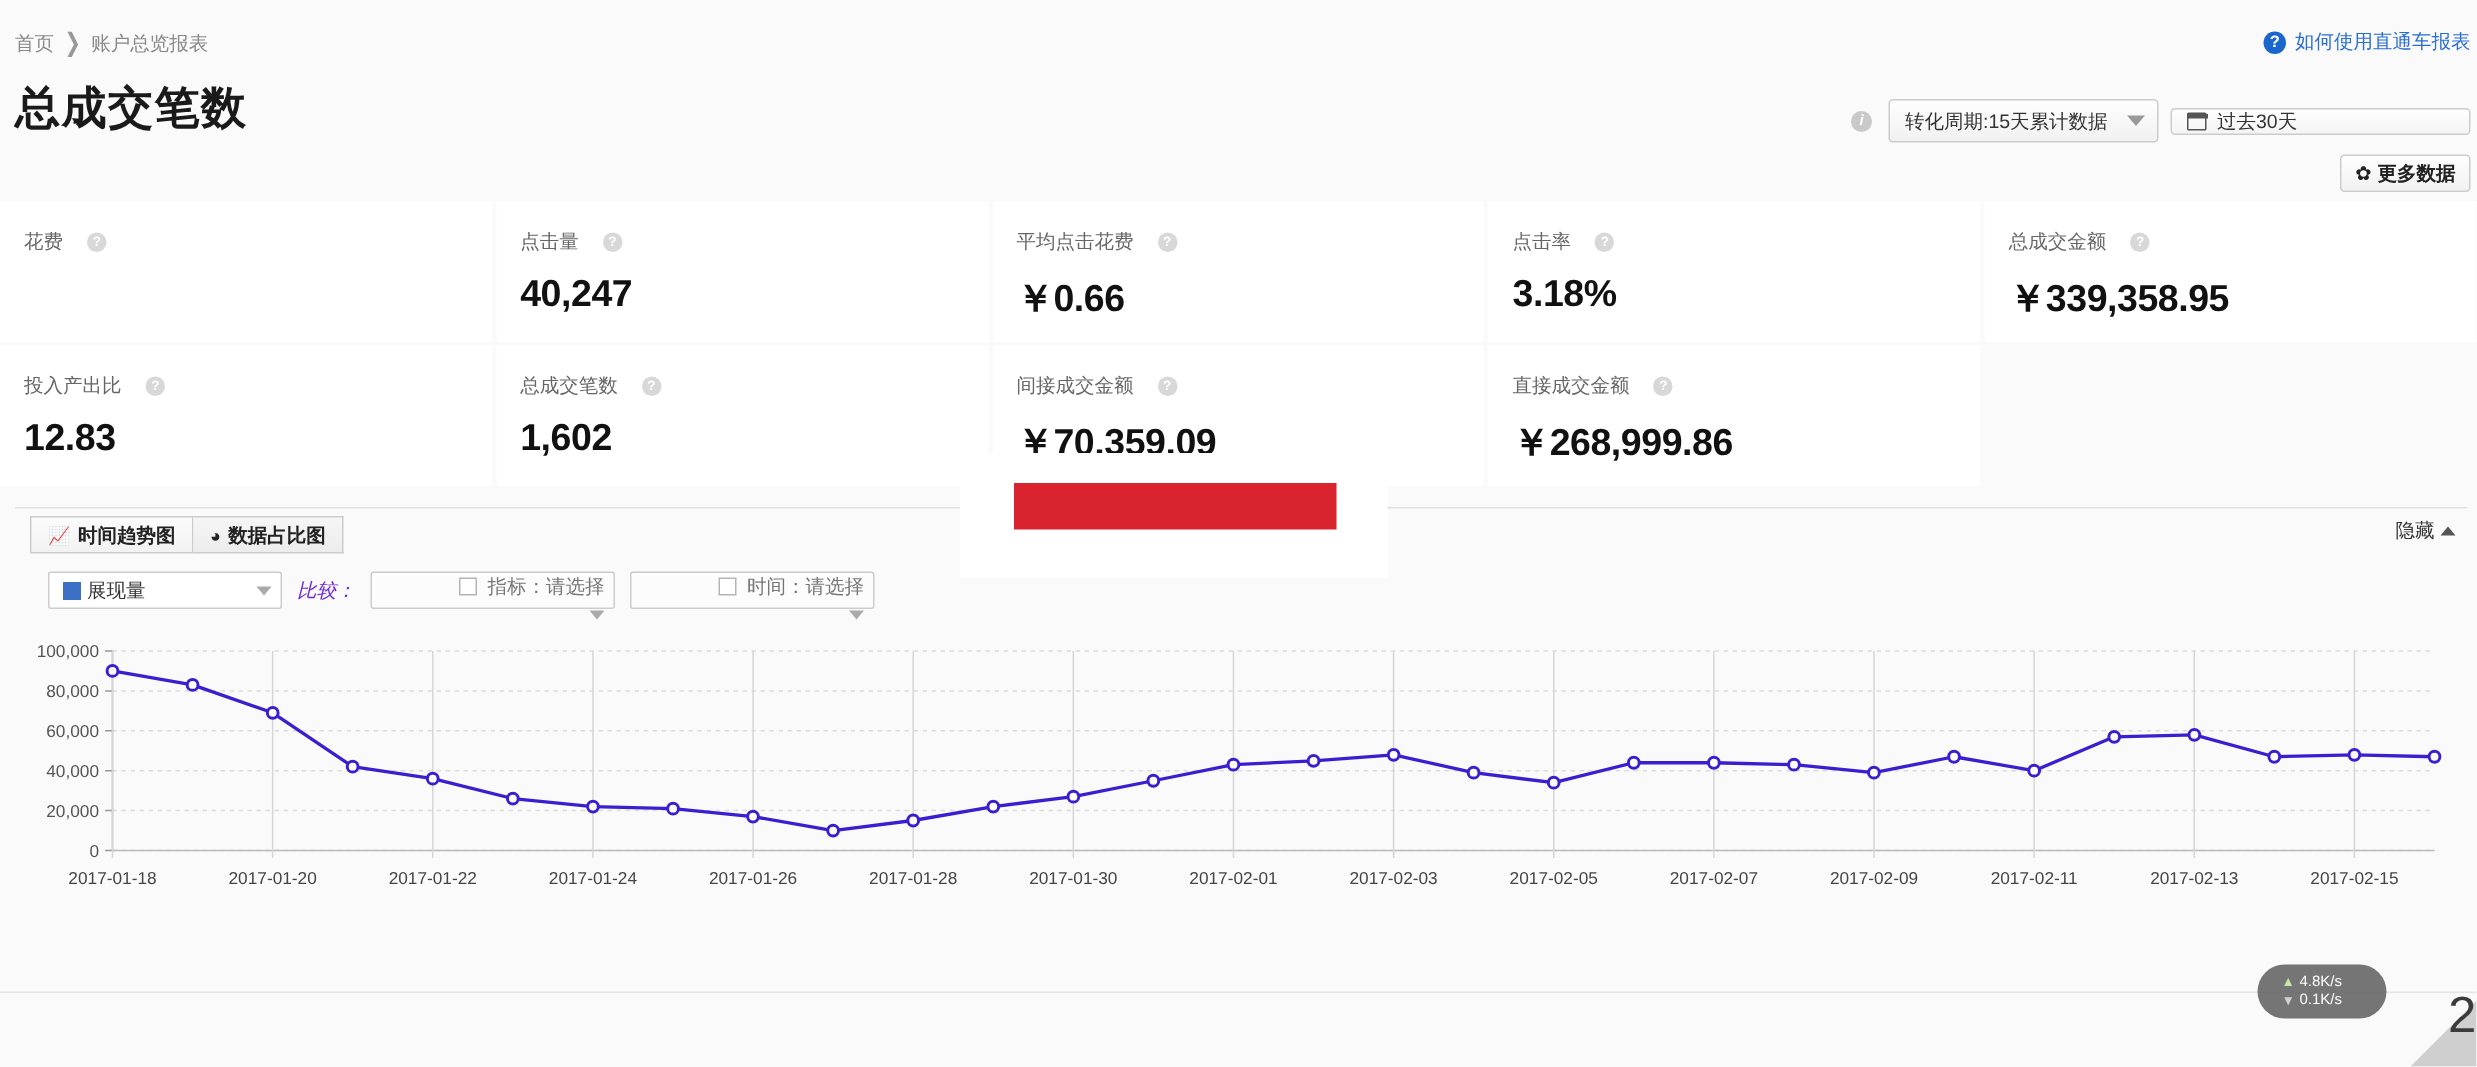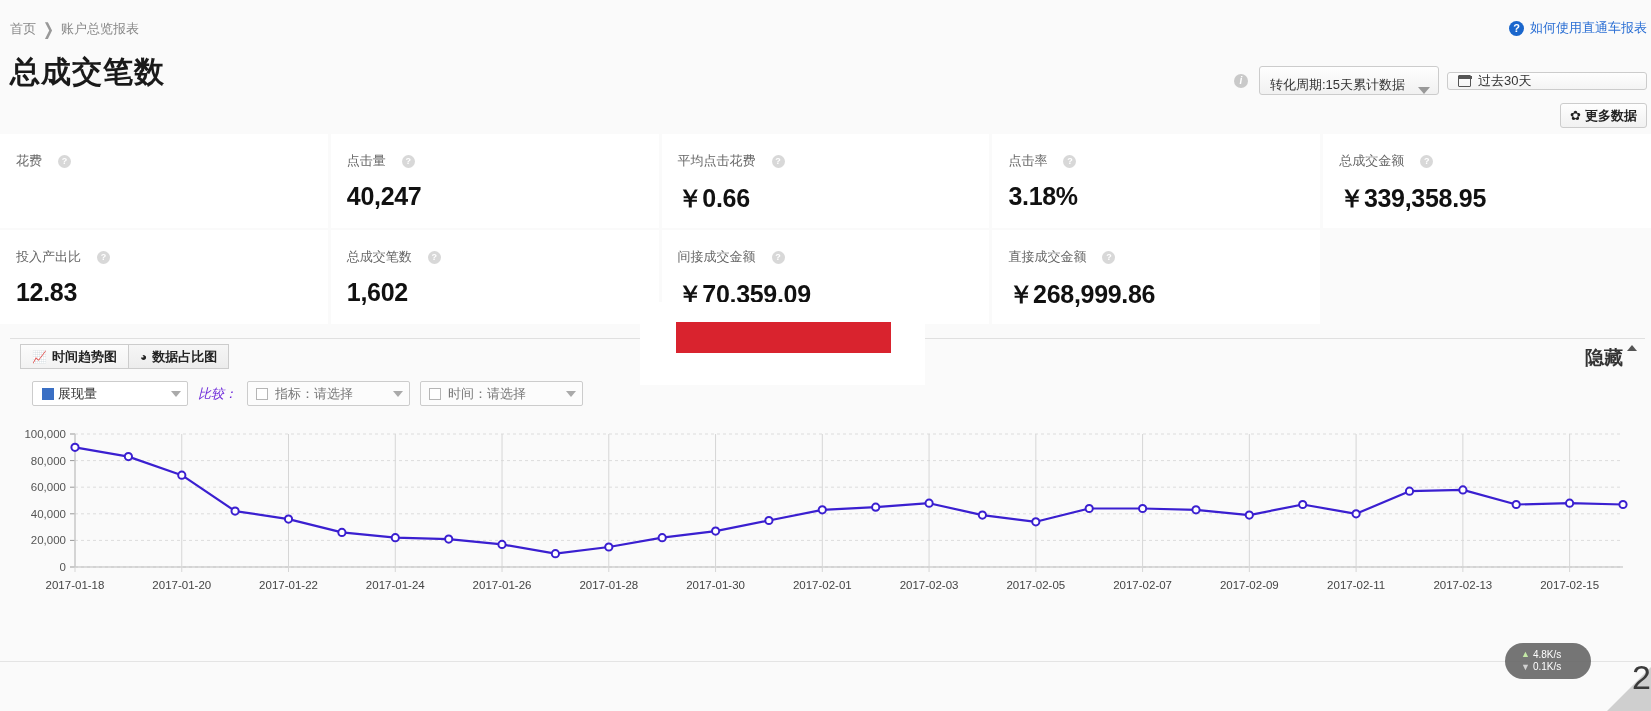--- a/index.html
+++ b/index.html
@@ -40,21 +40,21 @@
   
   .toolbar { position: absolute; right: 4px; top: 66px; display: flex; align-items: center; gap: 8px; }
   .info-dot {
     width: 14px; height: 14px; border-radius: 50%; background: #c9c9c9; color: #fff;
     font-size: 10px; font-weight: bold; display: inline-flex; align-items: center;
     justify-content: center; line-height: 1; font-style: italic; margin-right: 3px;
   }
   .select-box {
     height: 29px; min-width: 180px; border: 1px solid #ccc; border-radius: 3px;
     background: linear-gradient(#fefefe, #f1f1f1);
-    display: flex; align-items: flex-end; justify-content: space-between;
+    display: flex; align-items: center; justify-content: space-between;
     padding: 0 8px 0 10px; font-size: 13px; color: #333; gap: 10px;
   }
   .date-box {
     height: 18px; width: 200px; border: 1px solid #ccc; border-radius: 3px;
     background: linear-gradient(#fefefe, #f4f4f4);
     display: flex; align-items: center; padding: 0 10px; font-size: 13px; color: #333; gap: 7px;
   }
   .caret-down {
     width: 0; height: 0; border-left: 6px solid transparent; border-right: 6px solid transparent;
     border-top: 7px solid #999;
@@ -112,44 +112,44 @@
   .tabs { position: absolute; left: 10px; top: 5px; display: flex; }
   .tab {
     height: 25px; padding: 0 11px; border: 1px solid #ccc; font-size: 13px; color: #222;
     display: flex; align-items: center; gap: 5px; font-weight: bold;
     background: linear-gradient(#f6f6f6, #ececec);
   }
   .tab.active { background: linear-gradient(#fcfcfc, #f2f2f2); }
   .tab + .tab { border-left: none; }
   .tab-ico { font-size: 12px; line-height: 1; }
   .hide-btn {
-    position: absolute; right: 8px; top: 6px; font-size: 19px; color: #333;
-    display: flex; align-items: flex-start; gap: 4px; font-weight: bold;
+    position: absolute; right: 8px; top: 6px; font-size: 13px; color: #333;
+    display: flex; align-items: center; gap: 4px;
   }
   .chev-up {
     width: 0; height: 0; border-left: 5px solid transparent; border-right: 5px solid transparent;
     border-bottom: 6px solid #555;
   }
 
   .filters { position: absolute; left: 22px; top: 42px; display: flex; align-items: center; gap: 10px; }
   .metric-select {
     width: 156px; height: 25px; border: 1px solid #ccc; border-radius: 2px; background: #fff;
     display: flex; align-items: center; padding: 0 6px 0 9px; gap: 8px;
     justify-content: space-between; font-size: 13px; color: #333;
   }
   .sw { width: 12px; height: 12px; background: #3a6fc4; display: inline-block; }
   .caret-sm {
     width: 0; height: 0; border-left: 5px solid transparent; border-right: 5px solid transparent;
     border-top: 6px solid #aaa;
   }
   .cmp-label { font-size: 13px; color: #6d28d9; font-style: italic; }
   .cmp-select {
     width: 163px; height: 25px; border: 1px solid #ccc; border-radius: 2px;
-    background: #fcfcfc; display: flex; align-items: center; padding: 0 6px 0 8px;
-    gap: 7px; justify-content: space-between; font-size: 13px; color: #333;
+    background: #fcfcfc; display: flex; align-items: flex-end; padding: 0 6px 0 8px;
+    gap: 7px; justify-content: space-between; font-size: 13px; color: #333; flex-direction: column;
   }
   .cbox { width: 12px; height: 12px; border: 1px solid #b5b5b5; background: #fff; display: inline-block; }
   .cmp-inner { display: flex; align-items: center; gap: 7px; }
   .ph { color: #777; }
 
   
   .plot { position: absolute; left: 0; top: 85px; width: 1635px; height: 185px; }
   .plot svg { display: block; }
   .ytick { font-size: 11.5px; fill: #555; text-anchor: end; font-family: "Liberation Sans", sans-serif; }
   .xtick { font-size: 11.5px; fill: #444; text-anchor: middle; font-family: "Liberation Sans", sans-serif; }

